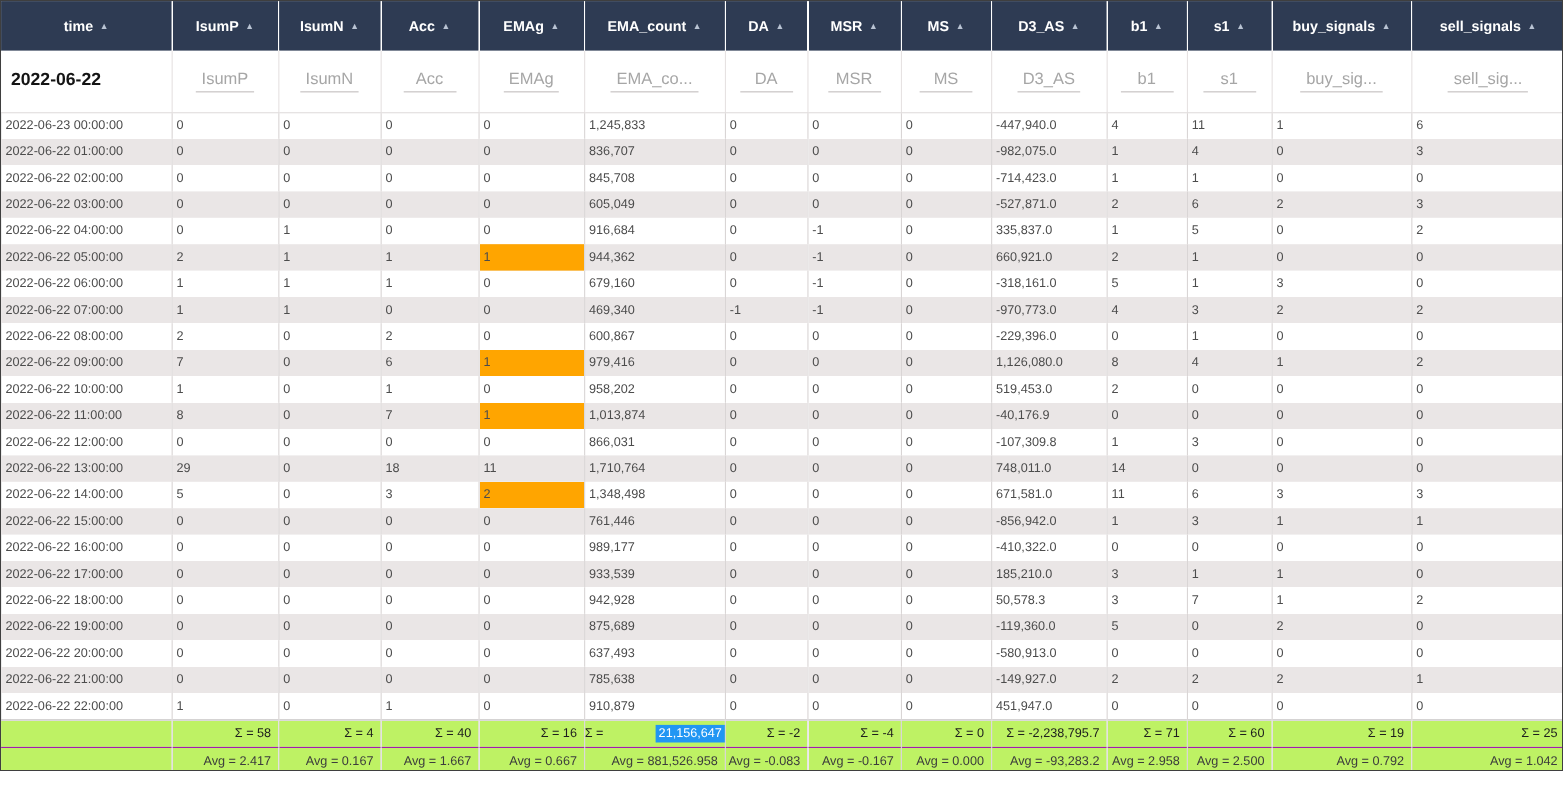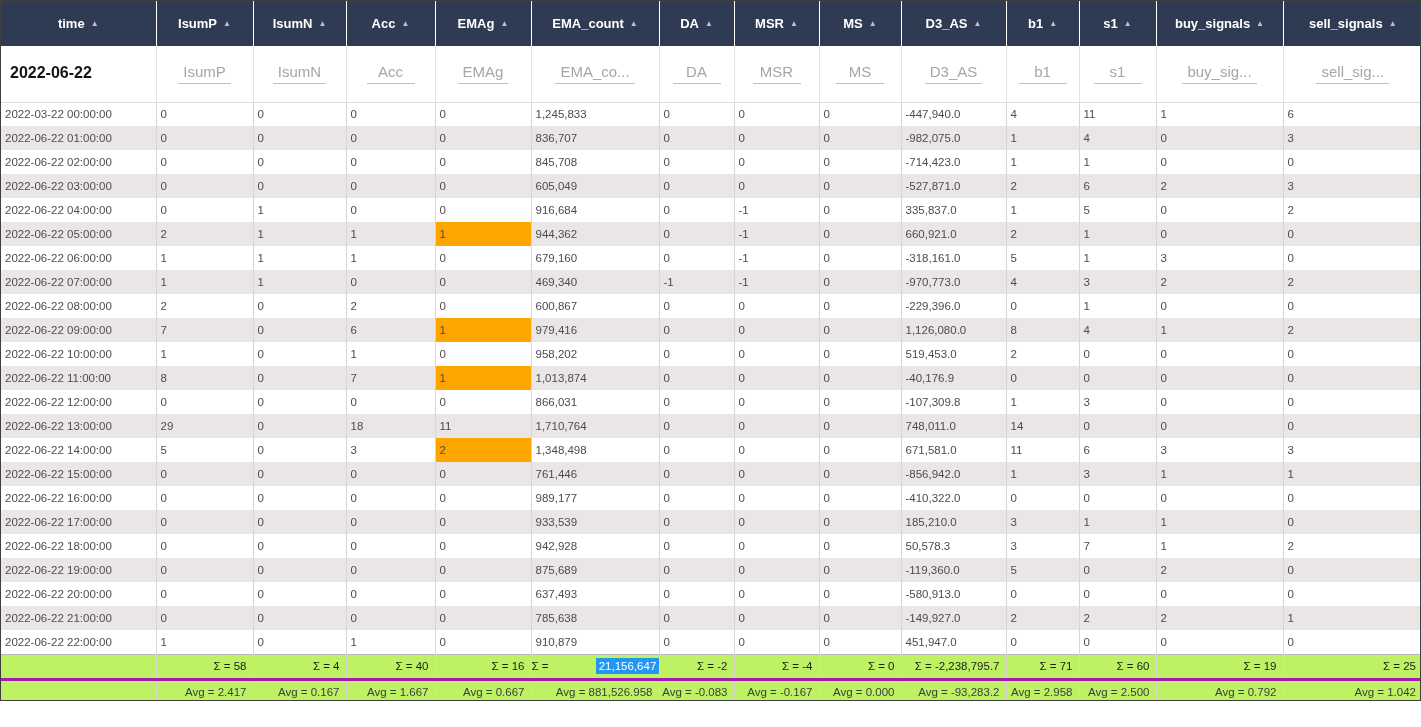--- a/index.html
+++ b/index.html
@@ -52,21 +52,21 @@
   tbody td.orange { background:var(--orange-highlight,#ffa500); }
   
   tfoot td {
     height:25px; font-size:11.5px; background:#bef264;
     text-align:right; padding-right:6px; vertical-align:middle;
     border-right:1px solid var(--grid-line,#d9d5d5);
     white-space:nowrap; overflow:hidden;
   }
   tfoot td:last-child { border-right:none; }
   tfoot tr.sum-row td { border-top:1px solid #b9b6b6; color:#1d1d1d; }
-  tfoot tr.avg-row td { border-top:3px solid #a21caf; color:#3c3c3c;margin-top:20px; }
+  tfoot tr.avg-row td { border-top:1px solid #a21caf; color:#3c3c3c;margin-top:20px; }
   tfoot .hl {
     background:var(--selection-blue,#2196f3); color:#fff; padding:2px 3px;margin-left:44px;
   }
 </style>
 </head>
 <body>
 
 <div class="wrap">
   <table class="data-table">
     <colgroup>
@@ -114,21 +114,21 @@
         <td><span class="filter-placeholder">MS</span></td>
         <td><span class="filter-placeholder">D3_AS</span></td>
         <td><span class="filter-placeholder">b1</span></td>
         <td><span class="filter-placeholder">s1</span></td>
         <td><span class="filter-placeholder">buy_sig...</span></td>
         <td><span class="filter-placeholder">sell_sig...</span></td>
       </tr>
     </thead>
     <tbody>
         <tr>
-          <td>2022-03-22 00:00:00</td>
+          <td>2022-06-23 00:00:00</td>
           <td>0</td>
           <td>0</td>
           <td>0</td>
           <td>0</td>
           <td>1,245,833</td>
           <td>0</td>
           <td>0</td>
           <td>0</td>
           <td>-447,940.0</td>
           <td>4</td>

